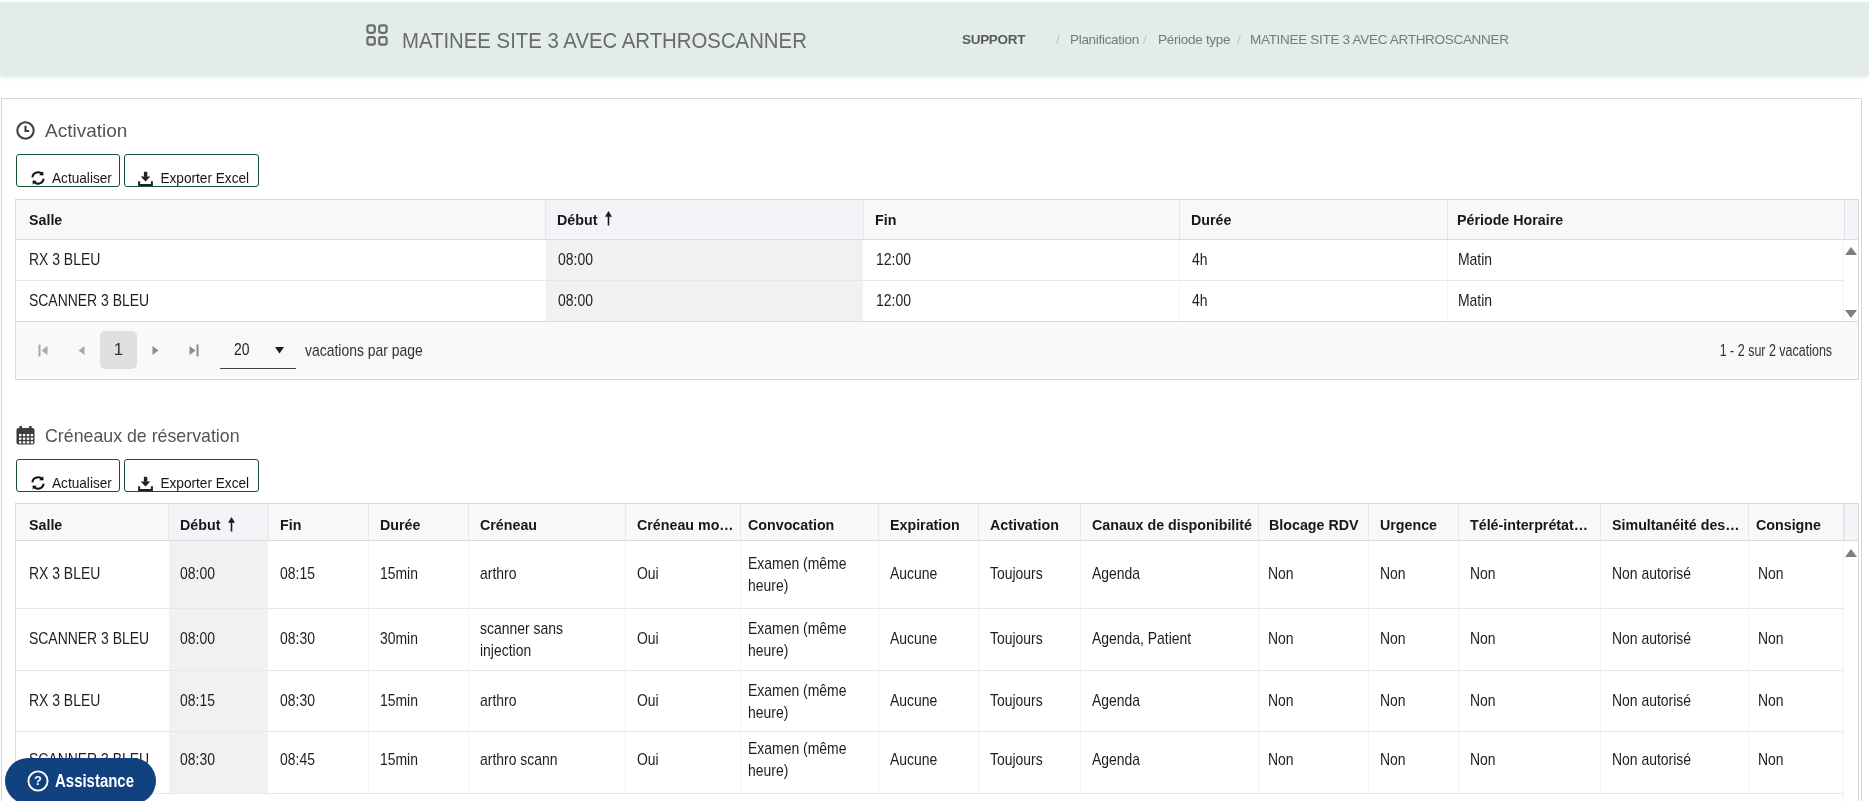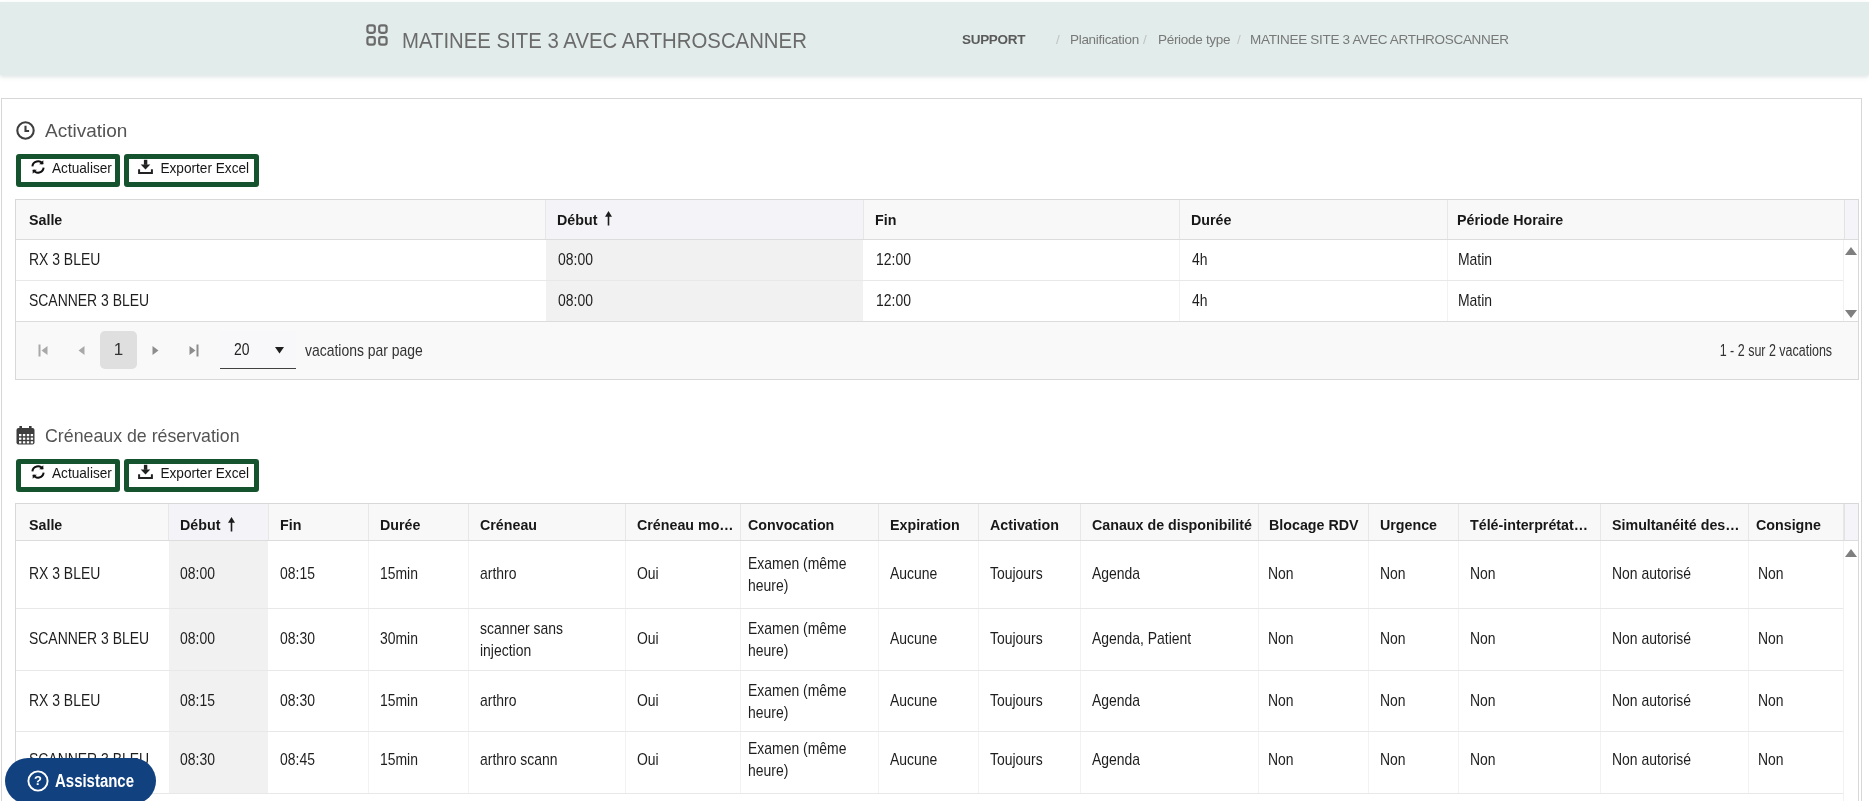--- a/index.html
+++ b/index.html
@@ -6,21 +6,21 @@
 html,body { width:1869px; height:801px; background:#fff; font-family:"Liberation Sans",sans-serif; overflow:hidden; }
 body { position:relative; }
 .abs { position:absolute; }
 .band { position:absolute; left:0; top:2px; width:1869px; height:73px; background:#e2edeb; box-shadow:0 2px 4px rgba(130,150,150,0.25); }
 .title { position:absolute; left:402px; top:28px; font-size:22px; color:#6b6b6b; white-space:nowrap; transform:scaleX(0.925); transform-origin:0 50%; }
 .bc { position:absolute; top:32px; font-size:13.5px; letter-spacing:-0.3px; color:#787878; white-space:nowrap; line-height:15px; }
 .bc.b { font-weight:bold; color:#5a5a5a; }
 .bc.s { color:#c2c2c2; }
 .card { position:absolute; left:1px; top:98px; width:1861px; height:760px; border:1px solid #d7d7d7; background:#fff; }
 .sechead { position:absolute; font-size:19px; color:#545454; white-space:nowrap; transform-origin:0 50%; }
-.btn { position:absolute; height:33px; border:5px solid #14532d; border-radius:3px; background:#fff; display:flex; align-items:flex-start; justify-content:center; font-size:15px; color:#161616; gap:3px; padding-left:9px; white-space:nowrap; }
+.btn { position:absolute; height:33px; border:1px solid #14532d; border-radius:3px; background:#fff; display:flex; align-items:flex-end; justify-content:center; font-size:15px; color:#161616; gap:3px; padding-left:9px; white-space:nowrap; }
 .btn span { transform:scaleX(0.91); }
 .gridbox { position:absolute; border:1px solid #d8d8d8; background:#fff; }
 .hbg { position:absolute; background:#f8f8f8; }
 .corner { position:absolute; background:#f5f4f8; border-left:1px solid #e2e2e2; }
 .vl { position:absolute; width:1px; background:#e7e7e7; }
 .vlb { position:absolute; width:1px; background:#f2f2f2; }
 .hl { position:absolute; height:1px; background:#e8e8e8; }
 .hld { position:absolute; height:1px; background:#dcdcdc; }
 .sortbg { position:absolute; background:#f1f1f1; }
 .h { position:absolute; font-weight:bold; font-size:15px; color:#181818; white-space:nowrap; transform:scaleX(0.95); transform-origin:0 50%; }

